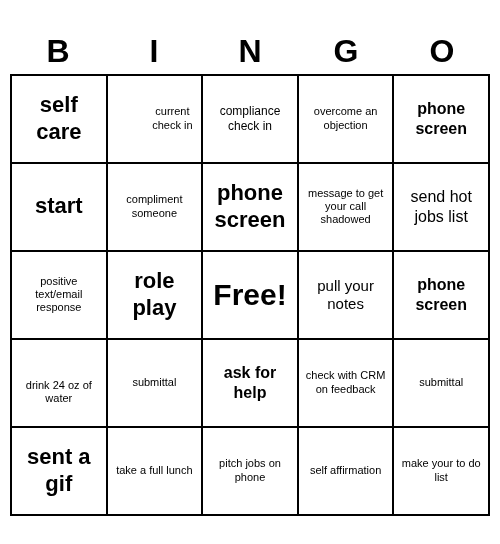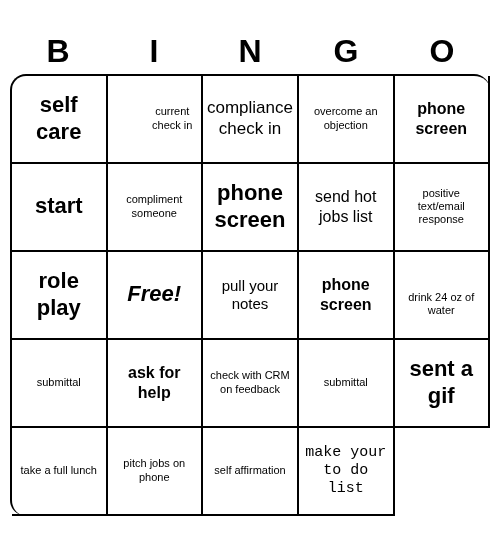--- a/index.html
+++ b/index.html
@@ -30,21 +30,20 @@
       font-size: 32px;
       font-weight: bold;
       padding: 4px 0;
       color: #000;
     }
     .bingo-grid {
       display: grid;
       grid-template-columns: repeat(5, 1fr);
       border-left: 2px solid #000;
       border-top: 2px solid #000;
-      border-radius: 16px;
     }
     .bingo-cell {
       border-right: 2px solid #000;
       border-bottom: 2px solid #000;
       min-height: 88px;
       display: flex;
       align-items: center;
       justify-content: center;
       text-align: center;
       padding: 4px;
@@ -67,48 +66,51 @@
     <div class="bingo-header-cell">O</div>
   </div>
   <div class="bingo-grid" id="grid">
   <div class="bingo-cell">
         <span class="cell-text" style="font-size: 22px; font-weight: bold;">self care</span>
       </div>
       <div class="bingo-cell">
         <span class="cell-text" style="font-size: 11px; padding-left: 36px;">current check in</span>
       </div>
       <div class="bingo-cell">
-        <span class="cell-text" style="font-size: 17px; text-align: center;">compliance check in</span>
+        <span class="cell-text" style="font-size: 12px; text-align: center;">compliance check in</span>
       </div>
       <div class="bingo-cell">
         <span class="cell-text" style="font-size: 11px;">overcome an objection</span>
       </div>
       <div class="bingo-cell">
         <span class="cell-text" style="font-size: 16px; font-weight: bold;">phone screen</span>
       </div>
       <div class="bingo-cell">
         <span class="cell-text" style="font-size: 22px; font-weight: bold;">start</span>
       </div>
       <div class="bingo-cell">
         <span class="cell-text" style="font-size: 11px;">compliment someone</span>
       </div>
       <div class="bingo-cell">
         <span class="cell-text" style="font-size: 22px; font-weight: bold;">phone screen</span>
       </div>
       <div class="bingo-cell">
+        <span class="cell-text" style="font-size: 11px;">message to get your call shadowed</span>
+      </div>
+      <div class="bingo-cell">
         <span class="cell-text" style="font-size: 16px;">send hot jobs list</span>
       </div>
       <div class="bingo-cell">
         <span class="cell-text" style="font-size: 11px;">positive text/email response</span>
       </div>
       <div class="bingo-cell">
         <span class="cell-text" style="font-size: 22px; font-weight: bold;">role play</span>
       </div>
       <div class="bingo-cell">
-        <span class="cell-text" style="font-size: 22px; font-weight: bold; font-style: italic;">Free!</span>
+        <span class="cell-text" style="font-size: 30px; font-weight: bold;">Free!</span>
       </div>
       <div class="bingo-cell">
         <span class="cell-text" style="font-size: 15px;">pull your notes</span>
       </div>
       <div class="bingo-cell">
         <span class="cell-text" style="font-size: 16px; font-weight: bold;">phone screen</span>
       </div>
       <div class="bingo-cell">
         <span class="cell-text" style="font-size: 11px; margin-top: 19px;">drink 24 oz of water</span>
       </div>
@@ -130,16 +132,16 @@
       <div class="bingo-cell">
         <span class="cell-text" style="font-size: 11px;">take a full lunch</span>
       </div>
       <div class="bingo-cell">
         <span class="cell-text" style="font-size: 11px;">pitch jobs on phone</span>
       </div>
       <div class="bingo-cell">
         <span class="cell-text" style="font-size: 11px;">self affirmation</span>
       </div>
       <div class="bingo-cell">
-        <span class="cell-text" style="font-size: 15px; font-family: Liberation Mono, monospace;">make your to do list</span>
+        <span class="cell-text" style="font-size: 11px;">make your to do list</span>
       </div>
     </div>
 </div>
 
 </body></html>

